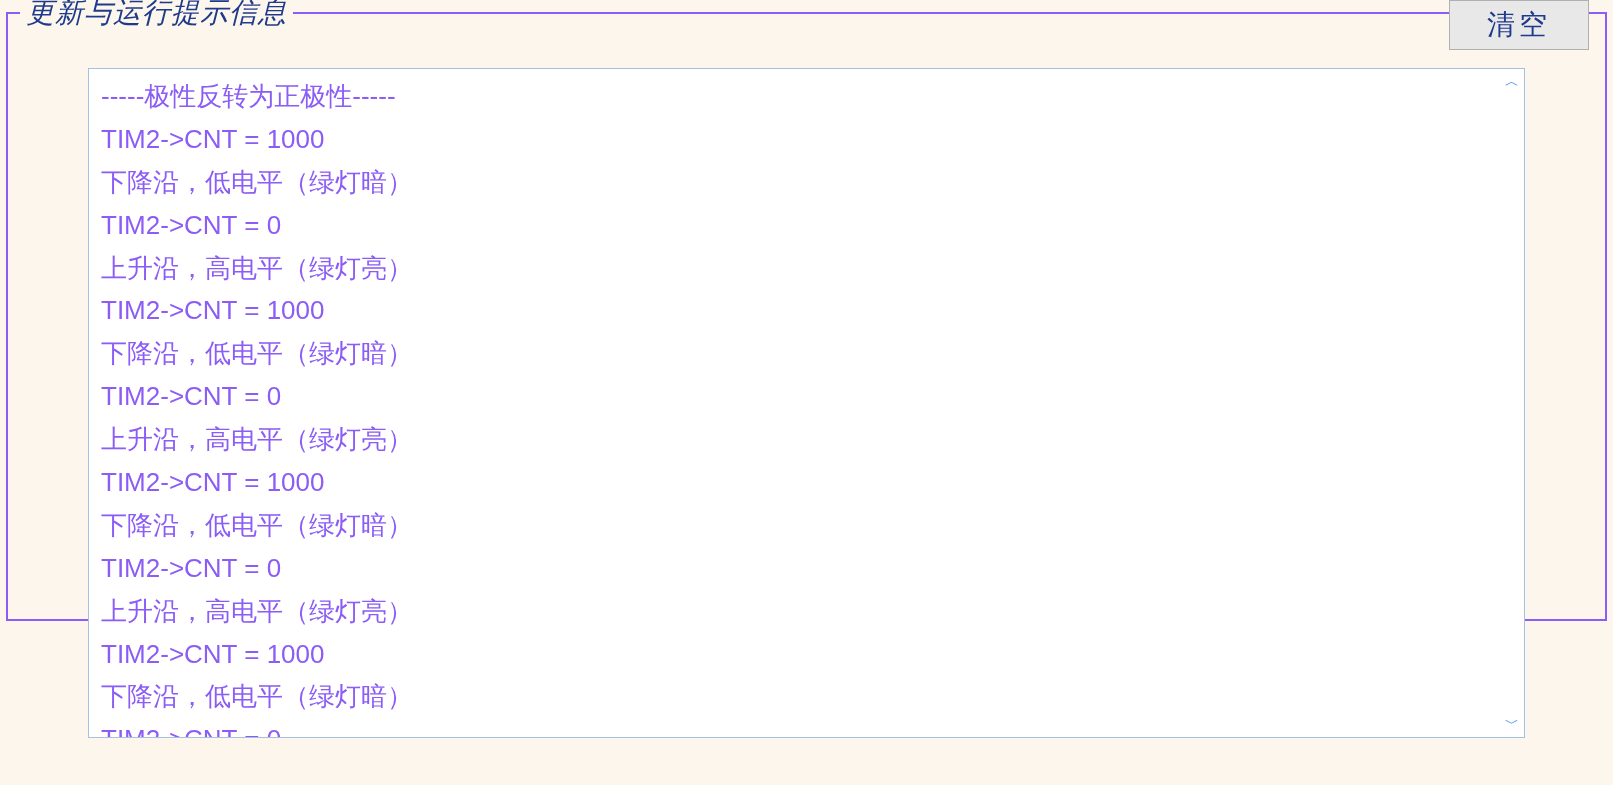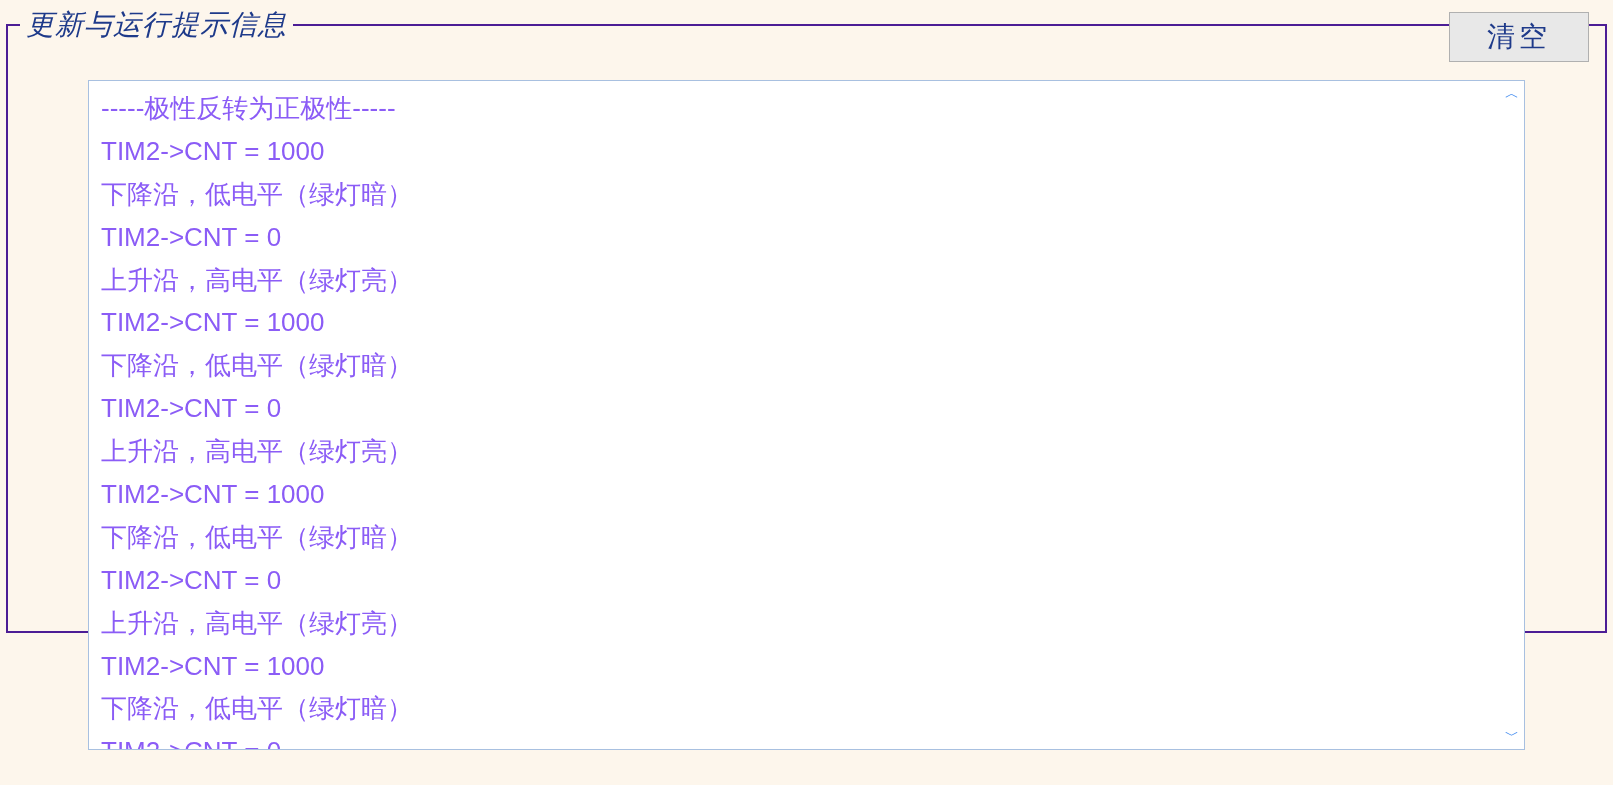--- a/index.html
+++ b/index.html
@@ -9,22 +9,22 @@
     }
     body {
       font-family: "Microsoft YaHei", "SimSun", Arial, sans-serif;
       background: #fdf6ec;
       width: 1613px;
       height: 785px;
       overflow: hidden;
     }
     .fieldset {
       position: relative;
-      border: 2px solid #4c1d95;
-      margin: 24px 6px 8px 6px;
+      border: 2px solid #8b5cf6;
+      margin: 12px 6px 8px 6px;
       background: #fdf6ec;
       height: 609px;
     }
     .legend {
       position: absolute;
       top: -20px;
       left: 12px;
       background: #fdf6ec;
       padding: 0 6px;
       font-size: 28px;

